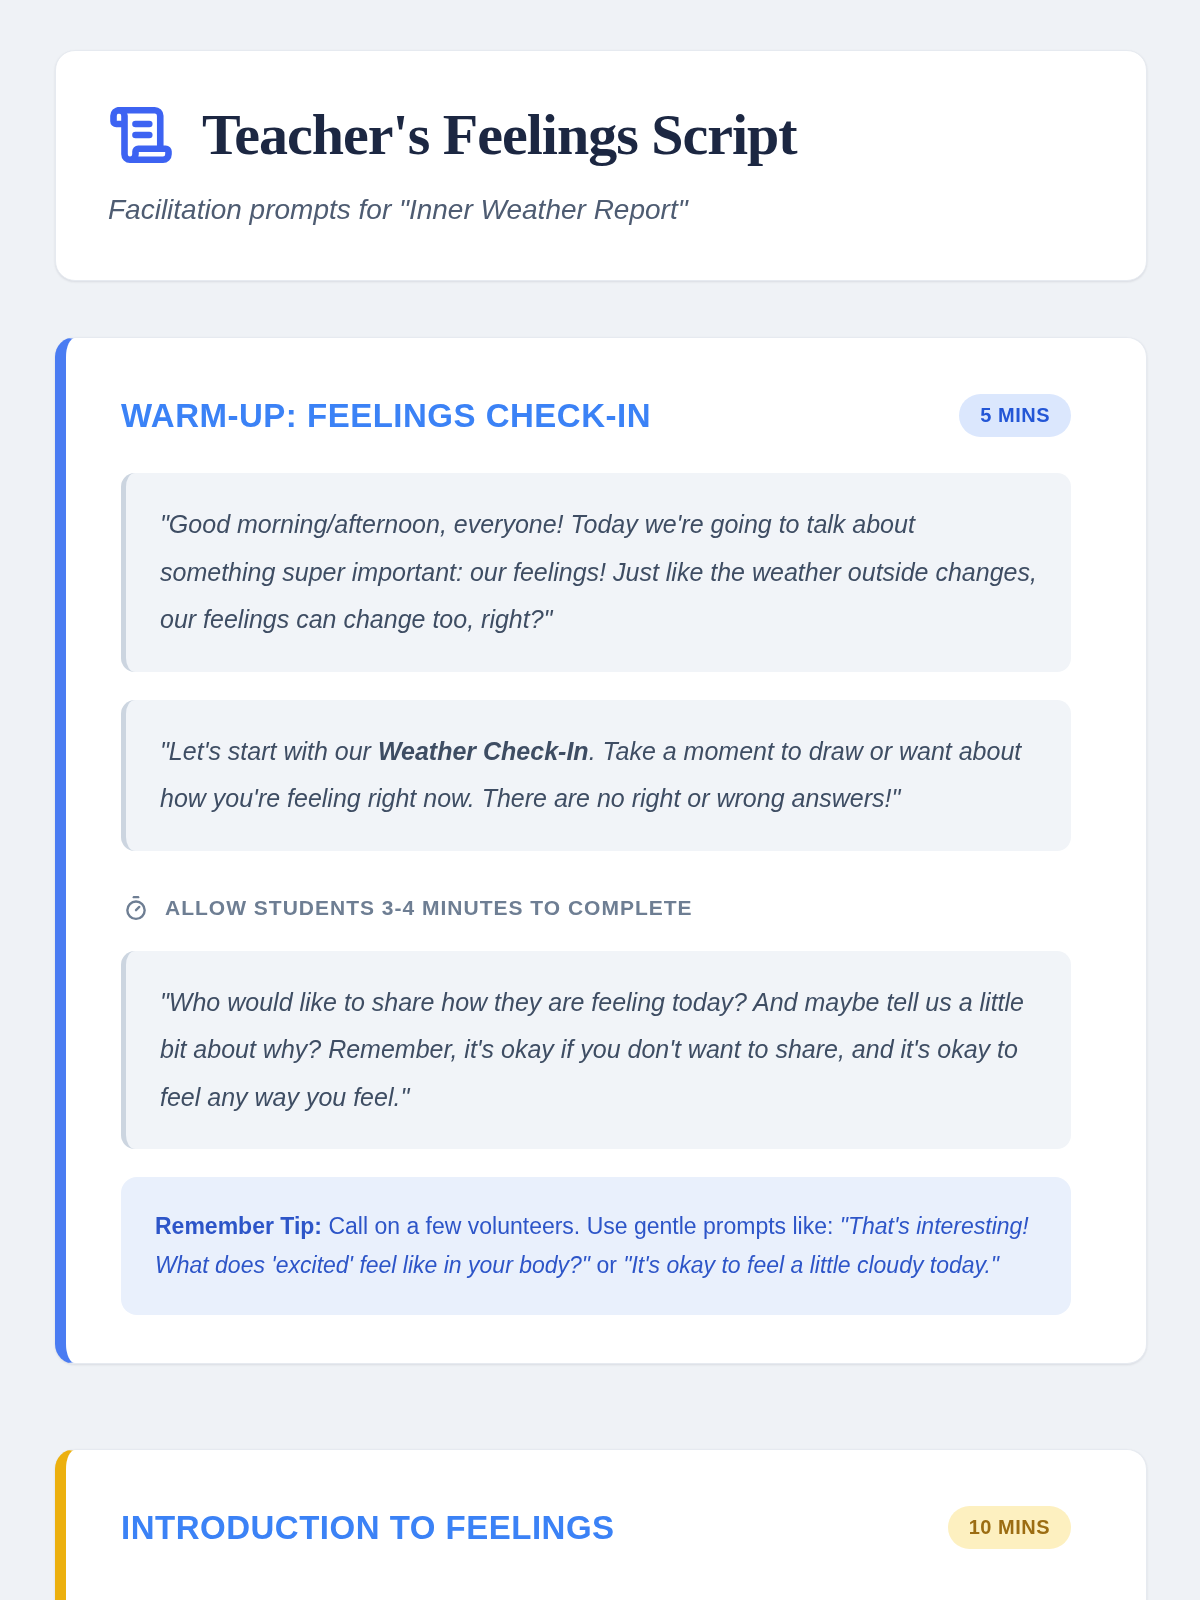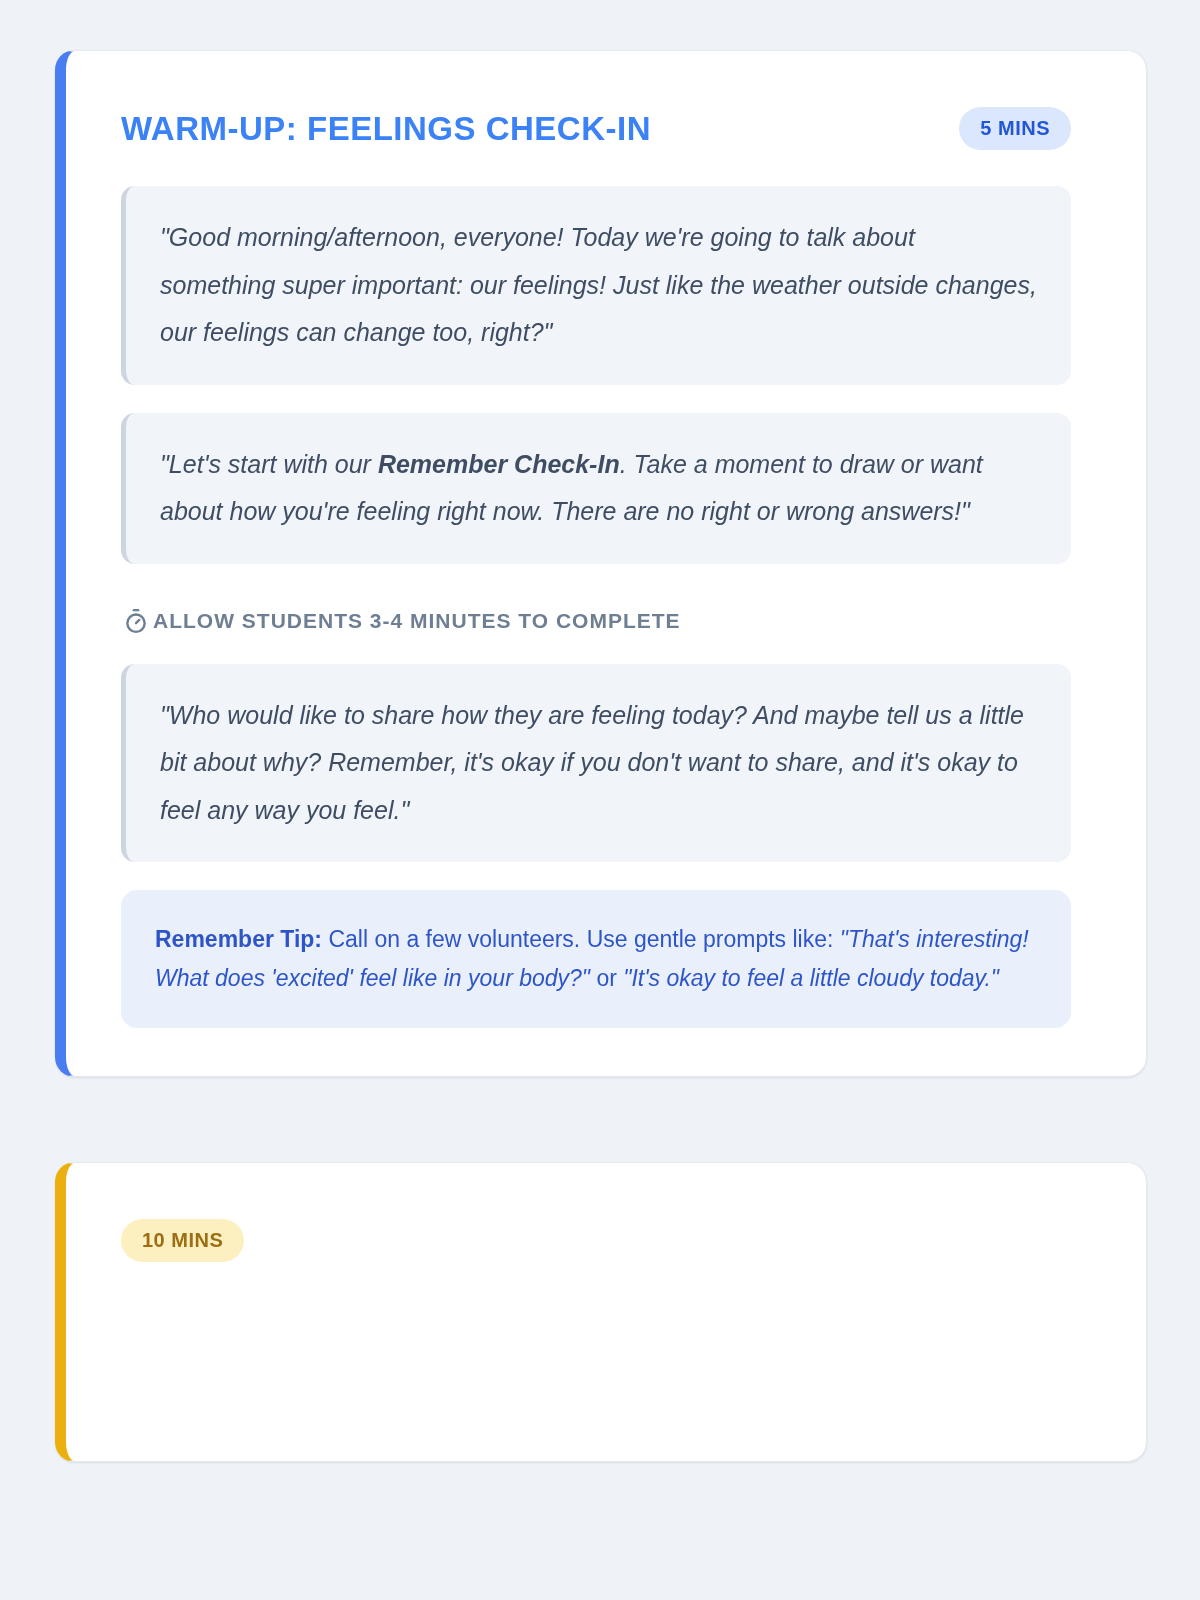--- a/index.html
+++ b/index.html
@@ -87,21 +87,21 @@
     margin-bottom: 28px;
     font-size: 25px;
     font-style: italic;
     line-height: 1.9;
     color: var(--quote-ink);
   }
   .quote .bold { font-weight: 700; }
 
   
   .stage-direction {
-    display: flex; align-items: center; gap: 4px;
+    display: flex; align-items: center; gap: 16px;
     margin: 44px 0 30px 2px;
     font-size: 21px;
     font-weight: 700;
     letter-spacing: 1px;
     color: var(--stage-ink);
     text-transform: uppercase;
   }
   .timer-icon { width: 26px; height: 26px; display: inline-flex; flex: 0 0 auto; }
   .timer-icon svg { width: 100%; height: 100%; stroke: var(--stage-ink); }
 
@@ -115,33 +115,47 @@
     color: var(--tip-text);
   }
   .teacher-tip .label { font-weight: 700; }
   .teacher-tip .it { font-style: italic; }
 </style>
 </head>
 <body>
 
 <div class="page">
 
+  <div class="card header-card">
+    <div class="header-title-row">
+      <span class="scroll-icon">
+        <svg viewBox="0 0 24 24" fill="none" stroke-width="2.4" stroke-linecap="round" stroke-linejoin="round">
+          <path d="M15 12h-5"></path>
+          <path d="M15 8h-5"></path>
+          <path d="M19 17V5a2 2 0 0 0-2-2H4"></path>
+          <path d="M8 21h12a2 2 0 0 0 2-2v-1a1 1 0 0 0-1-1H11a1 1 0 0 0-1 1v1a2 2 0 1 1-4 0V5a2 2 0 1 0-4 0v2a1 1 0 0 0 1 1h3"></path>
+        </svg>
+      </span>
+      <h1 class="doc-title">Teacher's Feelings Script</h1>
+    </div>
+    <p class="doc-subtitle">Facilitation prompts for "Inner Weather Report"</p>
+  </div>
 
   <section class="card section-card">
     <div class="section-header">
       <h2 class="section-title">WARM-UP: FEELINGS CHECK-IN</h2>
       <span class="badge blue">5 MINS</span>
     </div>
 
     <div class="quote">
       <span>"Good morning/afternoon, everyone! Today we're going to talk about something super important: our feelings! Just like the weather outside changes, our feelings can change too, right?"</span>
     </div>
 
     <div class="quote">
-      <span>"Let's start with our </span><span class="bold">Remember Check-In</span><span>. Take a moment to draw or want about how you're feeling right now. There are no right or wrong answers!"</span>
+      <span>"Let's start with our </span><span class="bold">Weather Check-In</span><span>. Take a moment to draw or want about how you're feeling right now. There are no right or wrong answers!"</span>
     </div>
 
     <div class="stage-direction">
       <span class="timer-icon">
         <svg viewBox="0 0 24 24" fill="none" stroke-width="2.2" stroke-linecap="round" stroke-linejoin="round">
           <line x1="10" x2="14" y1="2" y2="2"></line>
           <line x1="12" x2="15" y1="14" y2="11"></line>
           <circle cx="12" cy="14" r="8"></circle>
         </svg>
       </span>
@@ -152,17 +166,18 @@
       <span>"Who would like to share how they are feeling today? And maybe tell us a little bit about why? Remember, it's okay if you don't want to share, and it's okay to feel any way you feel."</span>
     </div>
 
     <div class="teacher-tip">
       <span class="label">Remember Tip:</span><span> Call on a few volunteers. Use gentle prompts like: </span><span class="it">"That's interesting! What does 'excited' feel like in your body?"</span><span> or </span><span class="it">"It's okay to feel a little cloudy today."</span>
     </div>
   </section>
 
   <section class="card section-card amber">
     <div class="section-header">
+      <h2 class="section-title">INTRODUCTION TO FEELINGS</h2>
       <span class="badge amber">10 MINS</span>
     </div>
   </section>
 
 </div>
 
 </body></html>

